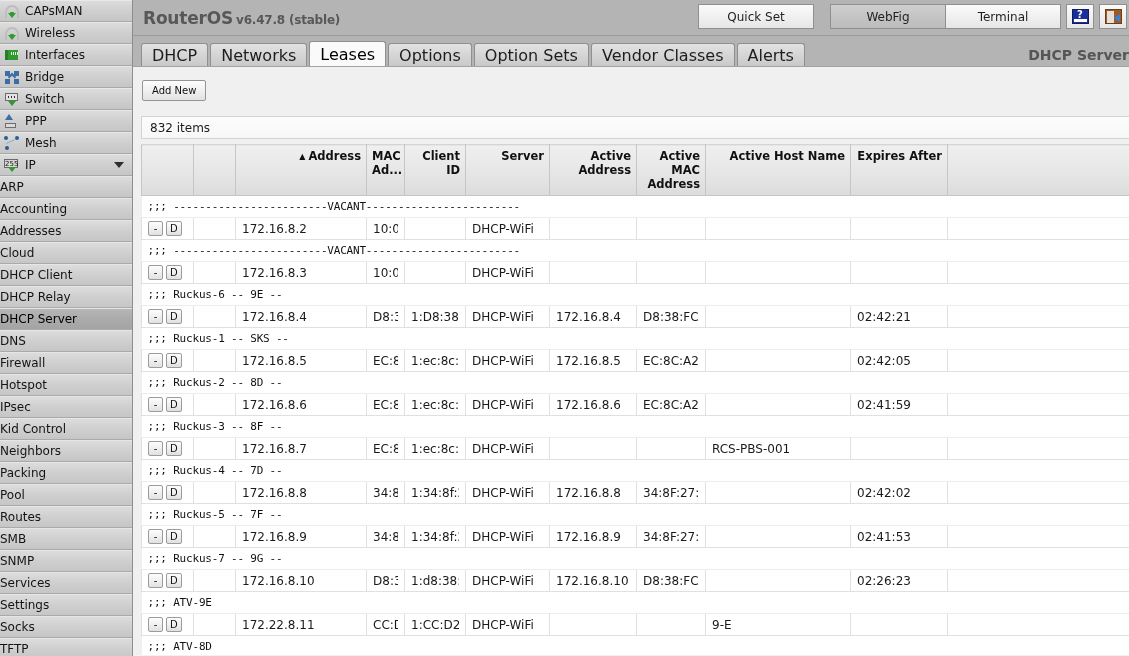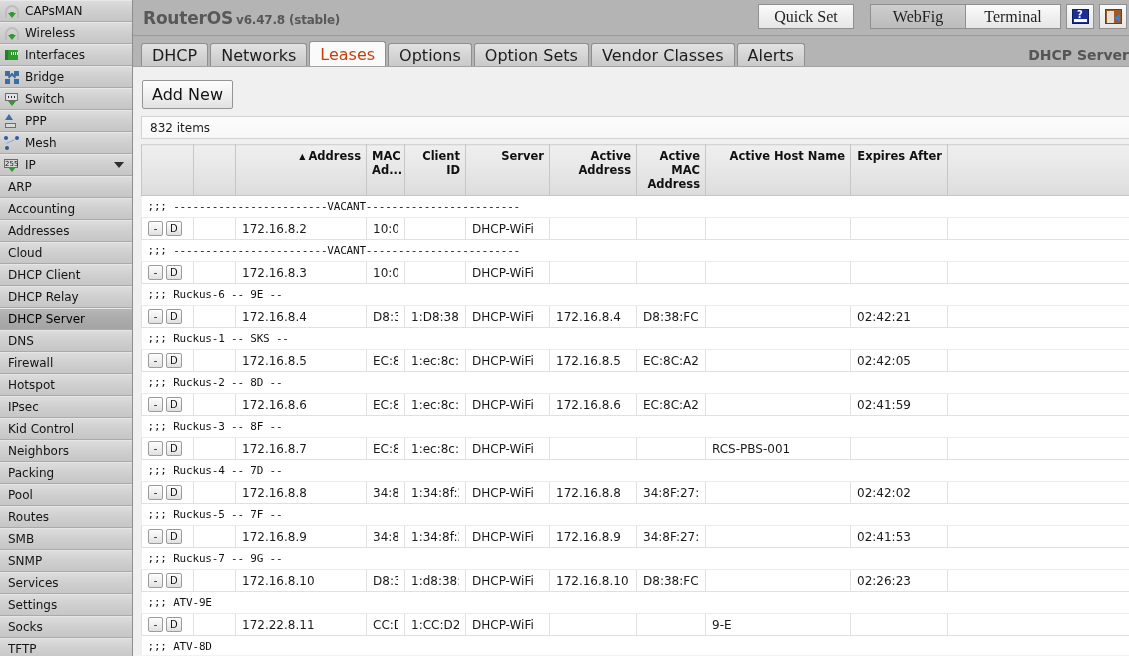--- a/index.html
+++ b/index.html
@@ -45,21 +45,20 @@
     transform: translateY(-50%);
     width: 0; height: 0;
     border-left: 5px solid transparent;
     border-right: 5px solid transparent;
     border-top: 6px solid #2f2f2f;
   }
   
   .sub-item {
     height: 22px;
     display: flex; align-items: center;
-    padding-left: 8px;
     background: linear-gradient(to bottom, #dcdcdc 0%, #cfcfcf 50%, #c6c6c6 100%);
     border-bottom: 1px solid #aaaaaa;
     border-top: 1px solid #e6e6e6;
     font-size: 12px;
     color: #141414;
     cursor: pointer;
     white-space: nowrap;
   }
   .sub-item.active {
     background: linear-gradient(to bottom, #b6b6b6 0%, #ababab 50%, #a4a4a4 100%);
@@ -166,28 +165,27 @@
   }
   #brand .ver {
     font-size: 12px; font-weight: bold; color: #585858;
     margin-left: 3px;
   }
   #modebar {
     position: absolute; right: 2px; top: 4px;
     display: flex; align-items: stretch; gap: 0;
   }
   .modebtn {
-    width: 96px; height: 25px;
+    width: 116px; height: 25px;
     display: flex; align-items: center; justify-content: center;
-    font-size: 16px; color: #1f1f1f;
+    font-size: 12px; color: #1f1f1f;
     background: linear-gradient(to bottom, #fbfbfb 0%, #f0f0f0 50%, #e6e6e6 100%);
     border: 1px solid #8f8f8f;
     margin-left: -1px;
     cursor: pointer;
-    font-family: Liberation Serif, serif;
   }
   .modebtn.active {
     background: linear-gradient(to bottom, #cfcfcf 0%, #c4c4c4 50%, #bcbcbc 100%);
     margin-left: 16px;
   }
   .iconbtn {
     width: 28px; height: 25px;
     display: flex; align-items: center; justify-content: center;
     background: linear-gradient(to bottom, #fbfbfb 0%, #f0f0f0 50%, #e6e6e6 100%);
     border: 1px solid #8f8f8f;
@@ -241,21 +239,21 @@
     background: linear-gradient(to bottom, #e2e2e2 0%, #d4d4d4 55%, #c9c9c9 100%);
     border: 1px solid #8f8f8f;
     border-bottom: none;
     border-radius: 3px 3px 0 0;
     margin-right: 2px;
     cursor: pointer;
   }
   .tab.active {
     background: #fafafa;
     height: 25px;
-    color: #c2410c;
+    color: #000000;
   }
   #pagetitle {
     position: absolute; right: 0px; bottom: 3px;
     font-size: 14px; font-weight: bold; color: #555555;
     white-space: nowrap;
   }
 
   
   #content {
     position: relative;
@@ -263,21 +261,21 @@
     background: #f0f0f0;
     overflow: hidden;
   }
   #toolbar {
     position: absolute; left: 0; top: 0; right: 0; height: 49px;
     background: #f0f0f0;
   }
   #addnew {
     position: absolute; left: 9px; top: 13px;
     padding: 4px 9px;
-    font-size: 16px;
+    font-size: 10px;
     color: #111;
     background: linear-gradient(to bottom, #fdfdfd 0%, #f2f2f2 45%, #e2e2e2 100%);
     border: 1px solid #959595;
     border-radius: 2px;
     cursor: pointer;
   }
   #itemsbar {
     position: absolute; left: 8px; top: 49px;
     width: 1000px; height: 23px;
     background: linear-gradient(to bottom, #fcfcfc 0%, #f7f7f7 100%);

